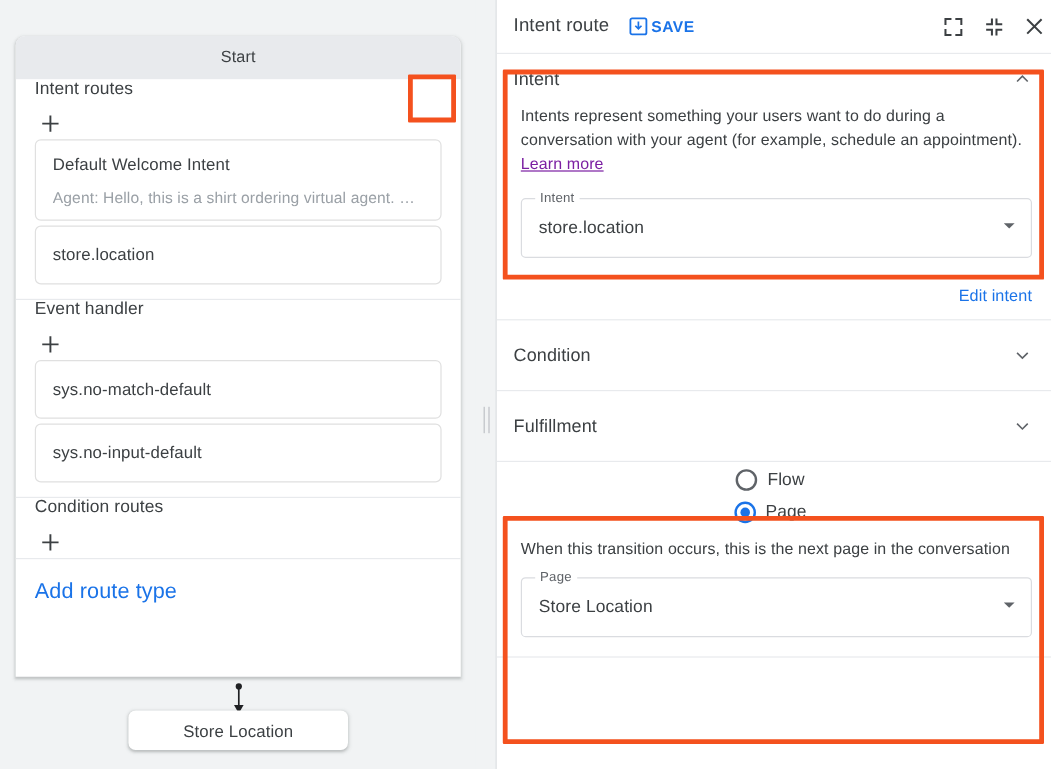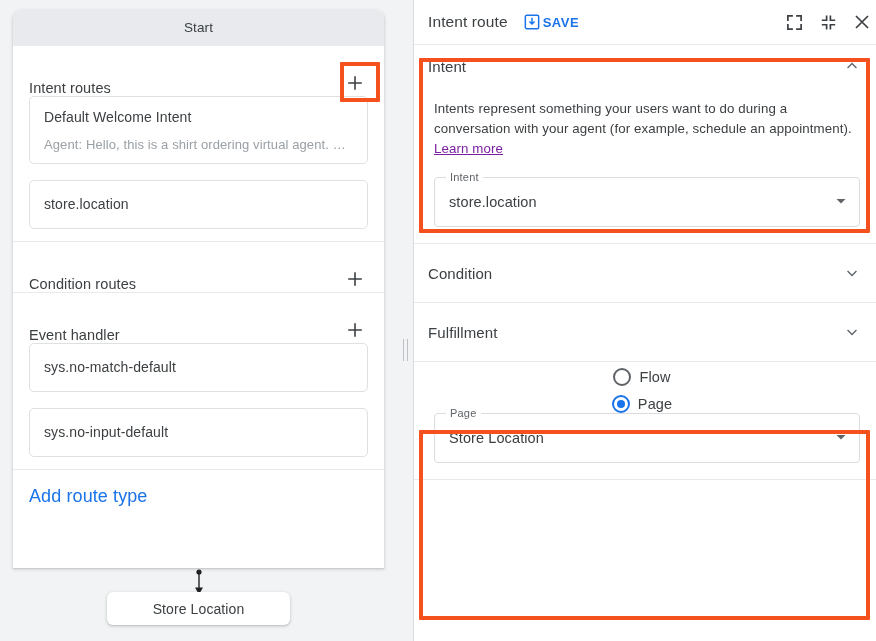--- a/index.html
+++ b/index.html
@@ -10,60 +10,61 @@
     overflow: hidden;
   }
   .app { position: relative; width: 876px; height: 641px; }
 
   
   .canvas {
     position: absolute; left: 0; top: 0; width: 396px; height: 641px;
     background: #f1f3f4; overflow: hidden;
   }
   .start-card {
-    position: absolute; left: 13px; top: 10px; width: 371px;
+    position: absolute; left: 13px; top: 30px; width: 371px;
     background: #fff;
     border-radius: 8px 8px 0 0;
     box-shadow: 0 1px 2px rgba(60,64,67,.18), 0 1px 3px 1px rgba(60,64,67,.10);
     overflow: hidden;
   }
   .start-header {
     background: #e8eaed;
     text-align: center;
     font-size: 13.5px;
     color: #3c4043;
     font-weight: 500;
     padding: 10px 0 11px;
     letter-spacing: .1px;
   }
   .section {
     padding: 0 16px;
     border-bottom: 1px solid #e8eaed;
   }
   .section:last-child { border-bottom: none; }
   .section-head {
-    display: flex; align-items: flex-end; justify-content: space-between;
+    display: flex; align-items: flex-start; justify-content: space-between;
     height: 50px;
+    flex-direction: column;
   }
   .section-title {
     font-size: 14.5px; color: #3c4043; letter-spacing: .1px;
   }
   .plus-btn {
     width: 26px; height: 26px; position: relative;
     display: flex; align-items: center; justify-content: center;
     cursor: pointer;
   }
   .plus-btn svg { display: block; }
   .route-list { padding-bottom: 12px; }
   .route-card {
     border: 1px solid #e0e0e0;
     border-radius: 5px;
     background: #fff;
     padding: 10px 14px 11px;
-    margin-bottom: 16px;
+    margin-bottom: 4px;
     cursor: pointer;
   }
   .route-card:last-child { margin-bottom: 0; }
   .route-title {
     font-size: 14px; color: #3c4043; letter-spacing: .1px;
     line-height: 20px;
   }
   .route-sub {
     font-size: 13px; color: #9aa0a6; letter-spacing: .1px;
     margin-top: 10px;
@@ -136,21 +137,21 @@
   .accordion { border-bottom: 1px solid #e8eaed; }
   .acc-head {
     display: flex; align-items: center; justify-content: space-between;
     height: 42px; padding: 0 16px 0 14px; cursor: pointer;
   }
   .acc-title { font-size: 15px; color: #3c4043; letter-spacing: .1px; }
   .acc-body { padding: 0 16px 16px 20px; }
   .acc-desc {
     font-size: 13.3px; color: #3c4043; line-height: 20px;
     letter-spacing: .1px;
-    margin-top: 12px; margin-bottom: 18px;
+    margin-bottom: 18px;
   }
   .lnk-visited { color: #7b1fa2; text-decoration: underline; cursor: pointer; }
 
   
   .mfield {
     position: relative;
     border: 1px solid #dadce0; border-radius: 4px;
     height: 50px; display: flex; align-items: center;
     padding: 0 12px 0 14px; cursor: pointer;
   }
@@ -220,44 +221,44 @@
             <div class="route-sub">Agent: Hello, this is a shirt ordering virtual agent. How can …</div>
           </div>
           <div class="route-card compact">
             <div class="route-title">store.location</div>
           </div>
         </div>
       </div>
 
       <div class="section">
         <div class="section-head">
+          <div class="section-title">Event handler</div>
+          <div class="plus-btn">
+            <svg width="20" height="20" viewBox="0 0 20 20">
+              <path d="M10 3.2v13.6M3.2 10h13.6" stroke="#3c4043" stroke-width="1.6" fill="none"></path>
+            </svg>
+          </div>
+        </div>
+        <div class="route-list">
+          <div class="route-card compact">
+            <div class="route-title">sys.no-match-default</div>
+          </div>
+          <div class="route-card compact">
+            <div class="route-title">sys.no-input-default</div>
+          </div>
+        </div>
+      </div>
+
+      <div class="section">
+        <div class="section-head">
           <div class="section-title">Condition routes</div>
           <div class="plus-btn">
             <svg width="20" height="20" viewBox="0 0 20 20">
               <path d="M10 3.2v13.6M3.2 10h13.6" stroke="#3c4043" stroke-width="1.6" fill="none"></path>
             </svg>
-          </div>
-        </div>
-      </div>
-
-      <div class="section">
-        <div class="section-head">
-          <div class="section-title">Event handler</div>
-          <div class="plus-btn">
-            <svg width="20" height="20" viewBox="0 0 20 20">
-              <path d="M10 3.2v13.6M3.2 10h13.6" stroke="#3c4043" stroke-width="1.6" fill="none"></path>
-            </svg>
-          </div>
-        </div>
-        <div class="route-list">
-          <div class="route-card compact">
-            <div class="route-title">sys.no-match-default</div>
-          </div>
-          <div class="route-card compact">
-            <div class="route-title">sys.no-input-default</div>
           </div>
         </div>
       </div>
 
       <div class="add-route-row">
         <span class="add-route-link">Add route type</span>
       </div>
     </div>
 
     <div class="arrow-wrap">
@@ -325,20 +326,23 @@
         <div class="mfield">
           <span class="mlabel">Intent</span>
           <span class="mvalue">store.location</span>
           <span class="mcaret">
             <svg width="12" height="12" viewBox="0 0 12 12">
               <path d="M1.5 4l4.5 4.4L10.5 4z" fill="#5f6368"></path>
             </svg>
           </span>
         </div>
       </div>
+      <div class="edit-intent-row">
+        <span class="edit-intent">Edit intent</span>
+      </div>
     </div>
 
     <div class="accordion">
       <div class="acc-head" style="height:58px">
         <div class="acc-title">Condition</div>
         <svg width="16" height="16" viewBox="0 0 18 18">
           <path d="M4 6.8L9 11.8l5-5" stroke="#5f6368" stroke-width="1.5" fill="none"></path>
         </svg>
       </div>
     </div>
@@ -357,20 +361,21 @@
         <div class="radio-row">
           <div class="radio-opt">
             <span class="rdo"></span>
             <span class="rdo-label">Flow</span>
           </div>
           <div class="radio-opt">
             <span class="rdo on"></span>
             <span class="rdo-label">Page</span>
           </div>
         </div>
+        <div class="trans-desc">When this transition occurs, this is the next page in the conversation</div>
         <div class="mfield">
           <span class="mlabel">Page</span>
           <span class="mvalue">Store Location</span>
           <span class="mcaret">
             <svg width="12" height="12" viewBox="0 0 12 12">
               <path d="M1.5 4l4.5 4.4L10.5 4z" fill="#5f6368"></path>
             </svg>
           </span>
         </div>
       </div>

